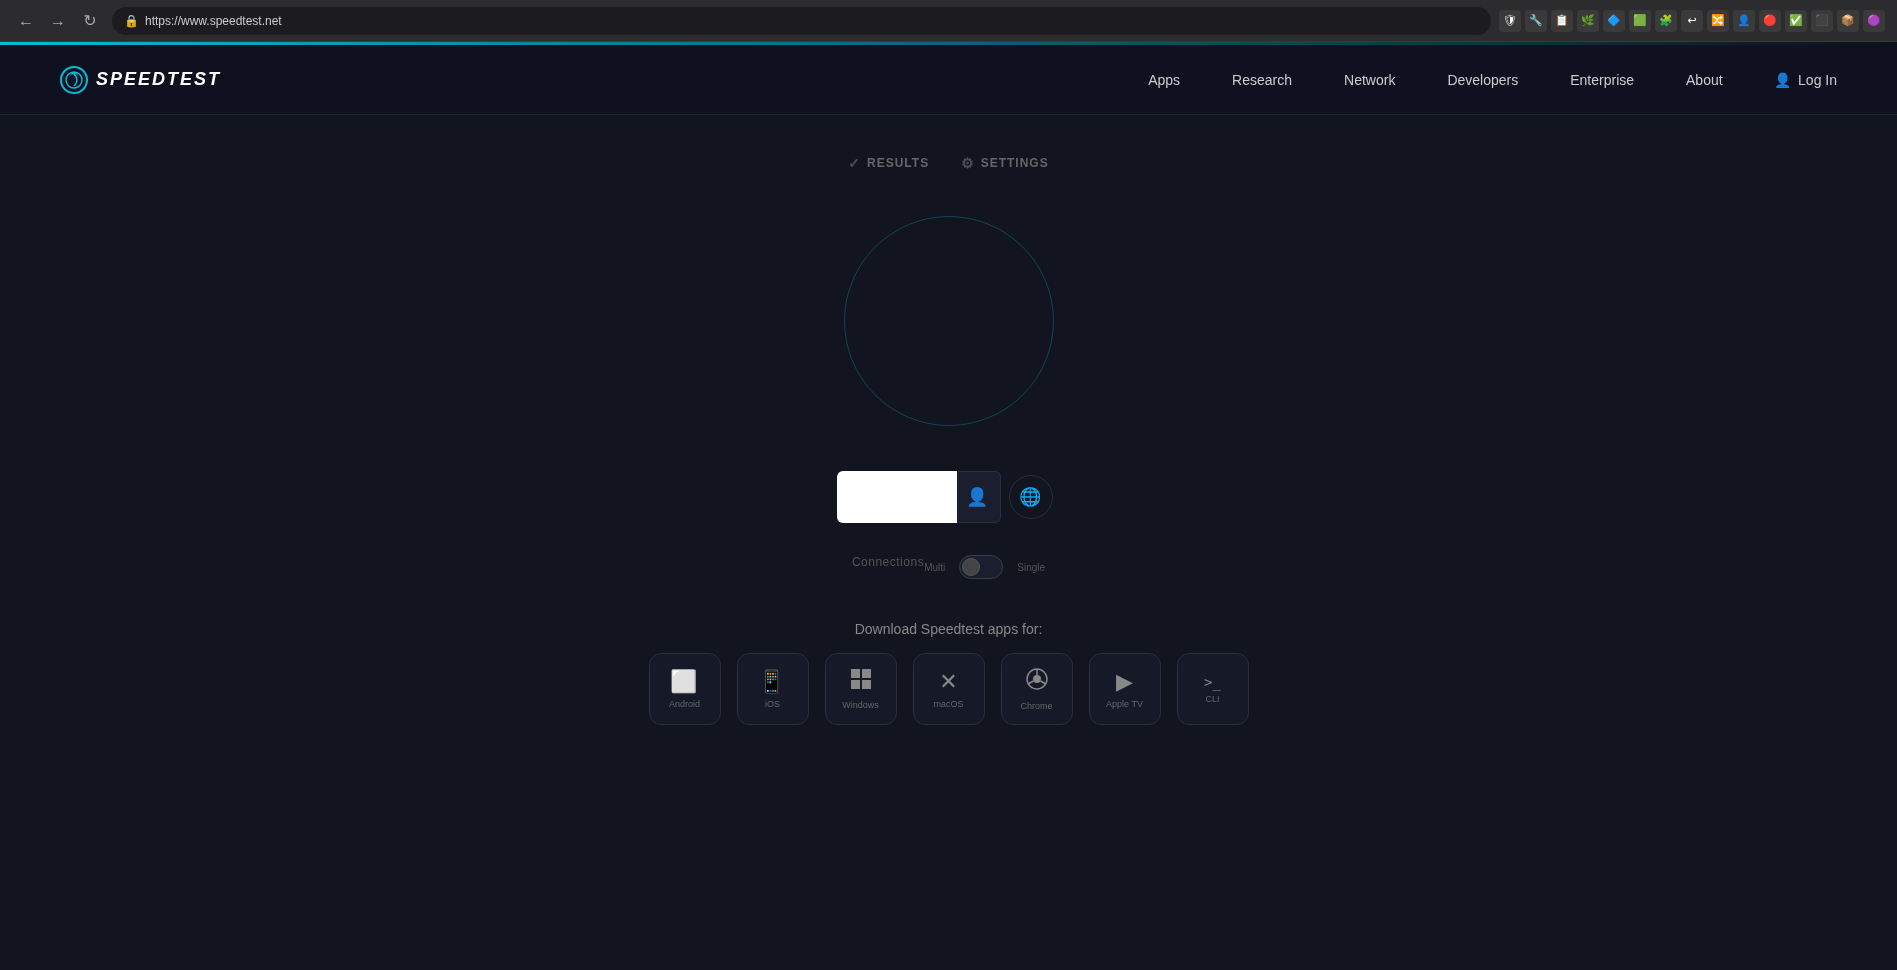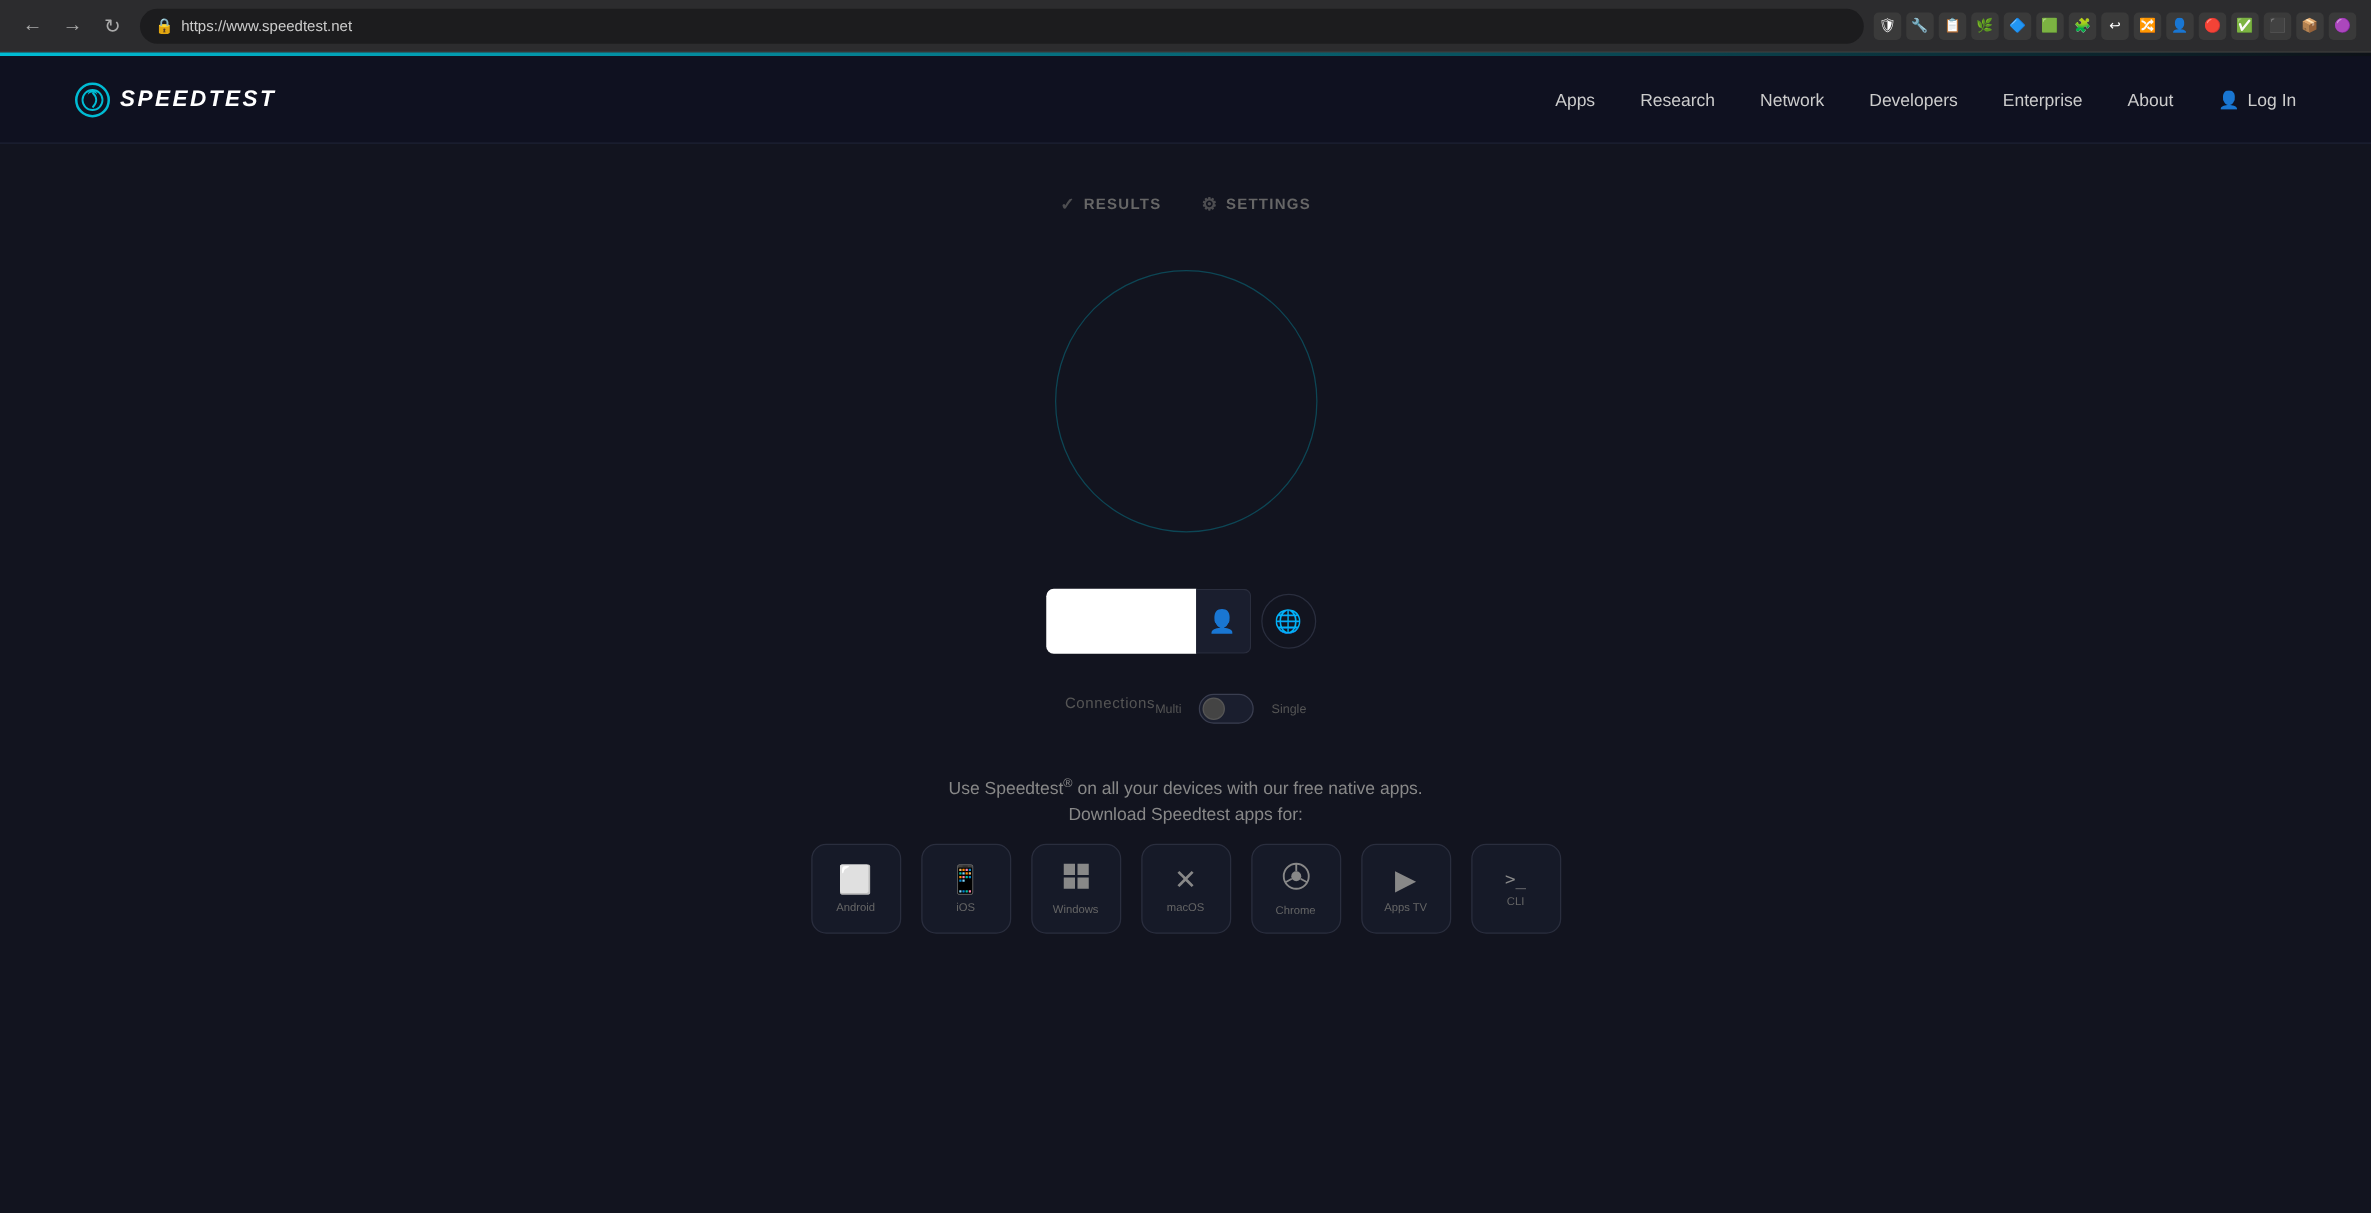--- a/index.html
+++ b/index.html
@@ -125,21 +125,21 @@
       left: 50%;
       transform: translateX(-50%);
       width: 8px;
       height: 8px;
       border-top: 2px solid #00bcd4;
       border-radius: 50% 50% 0 0;
     }
     .nav-links {
       display: flex;
       align-items: center;
-      gap: 36px;
+      gap: 52px;
     }
     .nav-link {
       color: #ccc;
       text-decoration: none;
       font-size: 14px;
       font-weight: 500;
       cursor: pointer;
       transition: color 0.2s;
     }
     .nav-login {
@@ -472,23 +472,20 @@
       <div class="connections-toggle">
         <span class="conn-option">Multi</span>
         <div class="toggle-switch">
           <div class="toggle-knob"></div>
         </div>
         <span class="conn-option">Single</span>
       </div>
     </div>
 
     <div class="app-promo">
-      <p class="app-promo-text">
-        <span>Use Speedtest</span><sup>®</sup><span> on all your devices with our free native apps.</span>
-      </p>
       <p class="app-promo-title">Download Speedtest apps for:</p>
 
       <div class="app-icons-row">
         <div class="app-icon-item">
           <span class="app-icon-symbol">⬜</span>
           <span class="app-icon-label">Android</span>
         </div>
         <div class="app-icon-item">
           <span class="app-icon-symbol">📱</span>
           <span class="app-icon-label">iOS</span>
@@ -515,21 +512,21 @@
               <circle cx="12" cy="12" r="4" fill="#888"></circle>
               <line x1="12" y1="2" x2="12" y2="8" stroke="#888" stroke-width="1.5"></line>
               <line x1="21" y1="17" x2="15.5" y2="14" stroke="#888" stroke-width="1.5"></line>
               <line x1="3" y1="17" x2="8.5" y2="14" stroke="#888" stroke-width="1.5"></line>
             </svg>
           </span>
           <span class="app-icon-label">Chrome</span>
         </div>
         <div class="app-icon-item">
           <span class="app-icon-symbol">▶</span>
-          <span class="app-icon-label">Apps TV</span>
+          <span class="app-icon-label">Apple TV</span>
         </div>
         <div class="app-icon-item">
           <span class="app-icon-symbol" style="font-size:14px;font-family:monospace;color:#888;">&gt;_</span>
           <span class="app-icon-label">CLI</span>
         </div>
       </div>
     </div>
   </main>
 </div>
 

